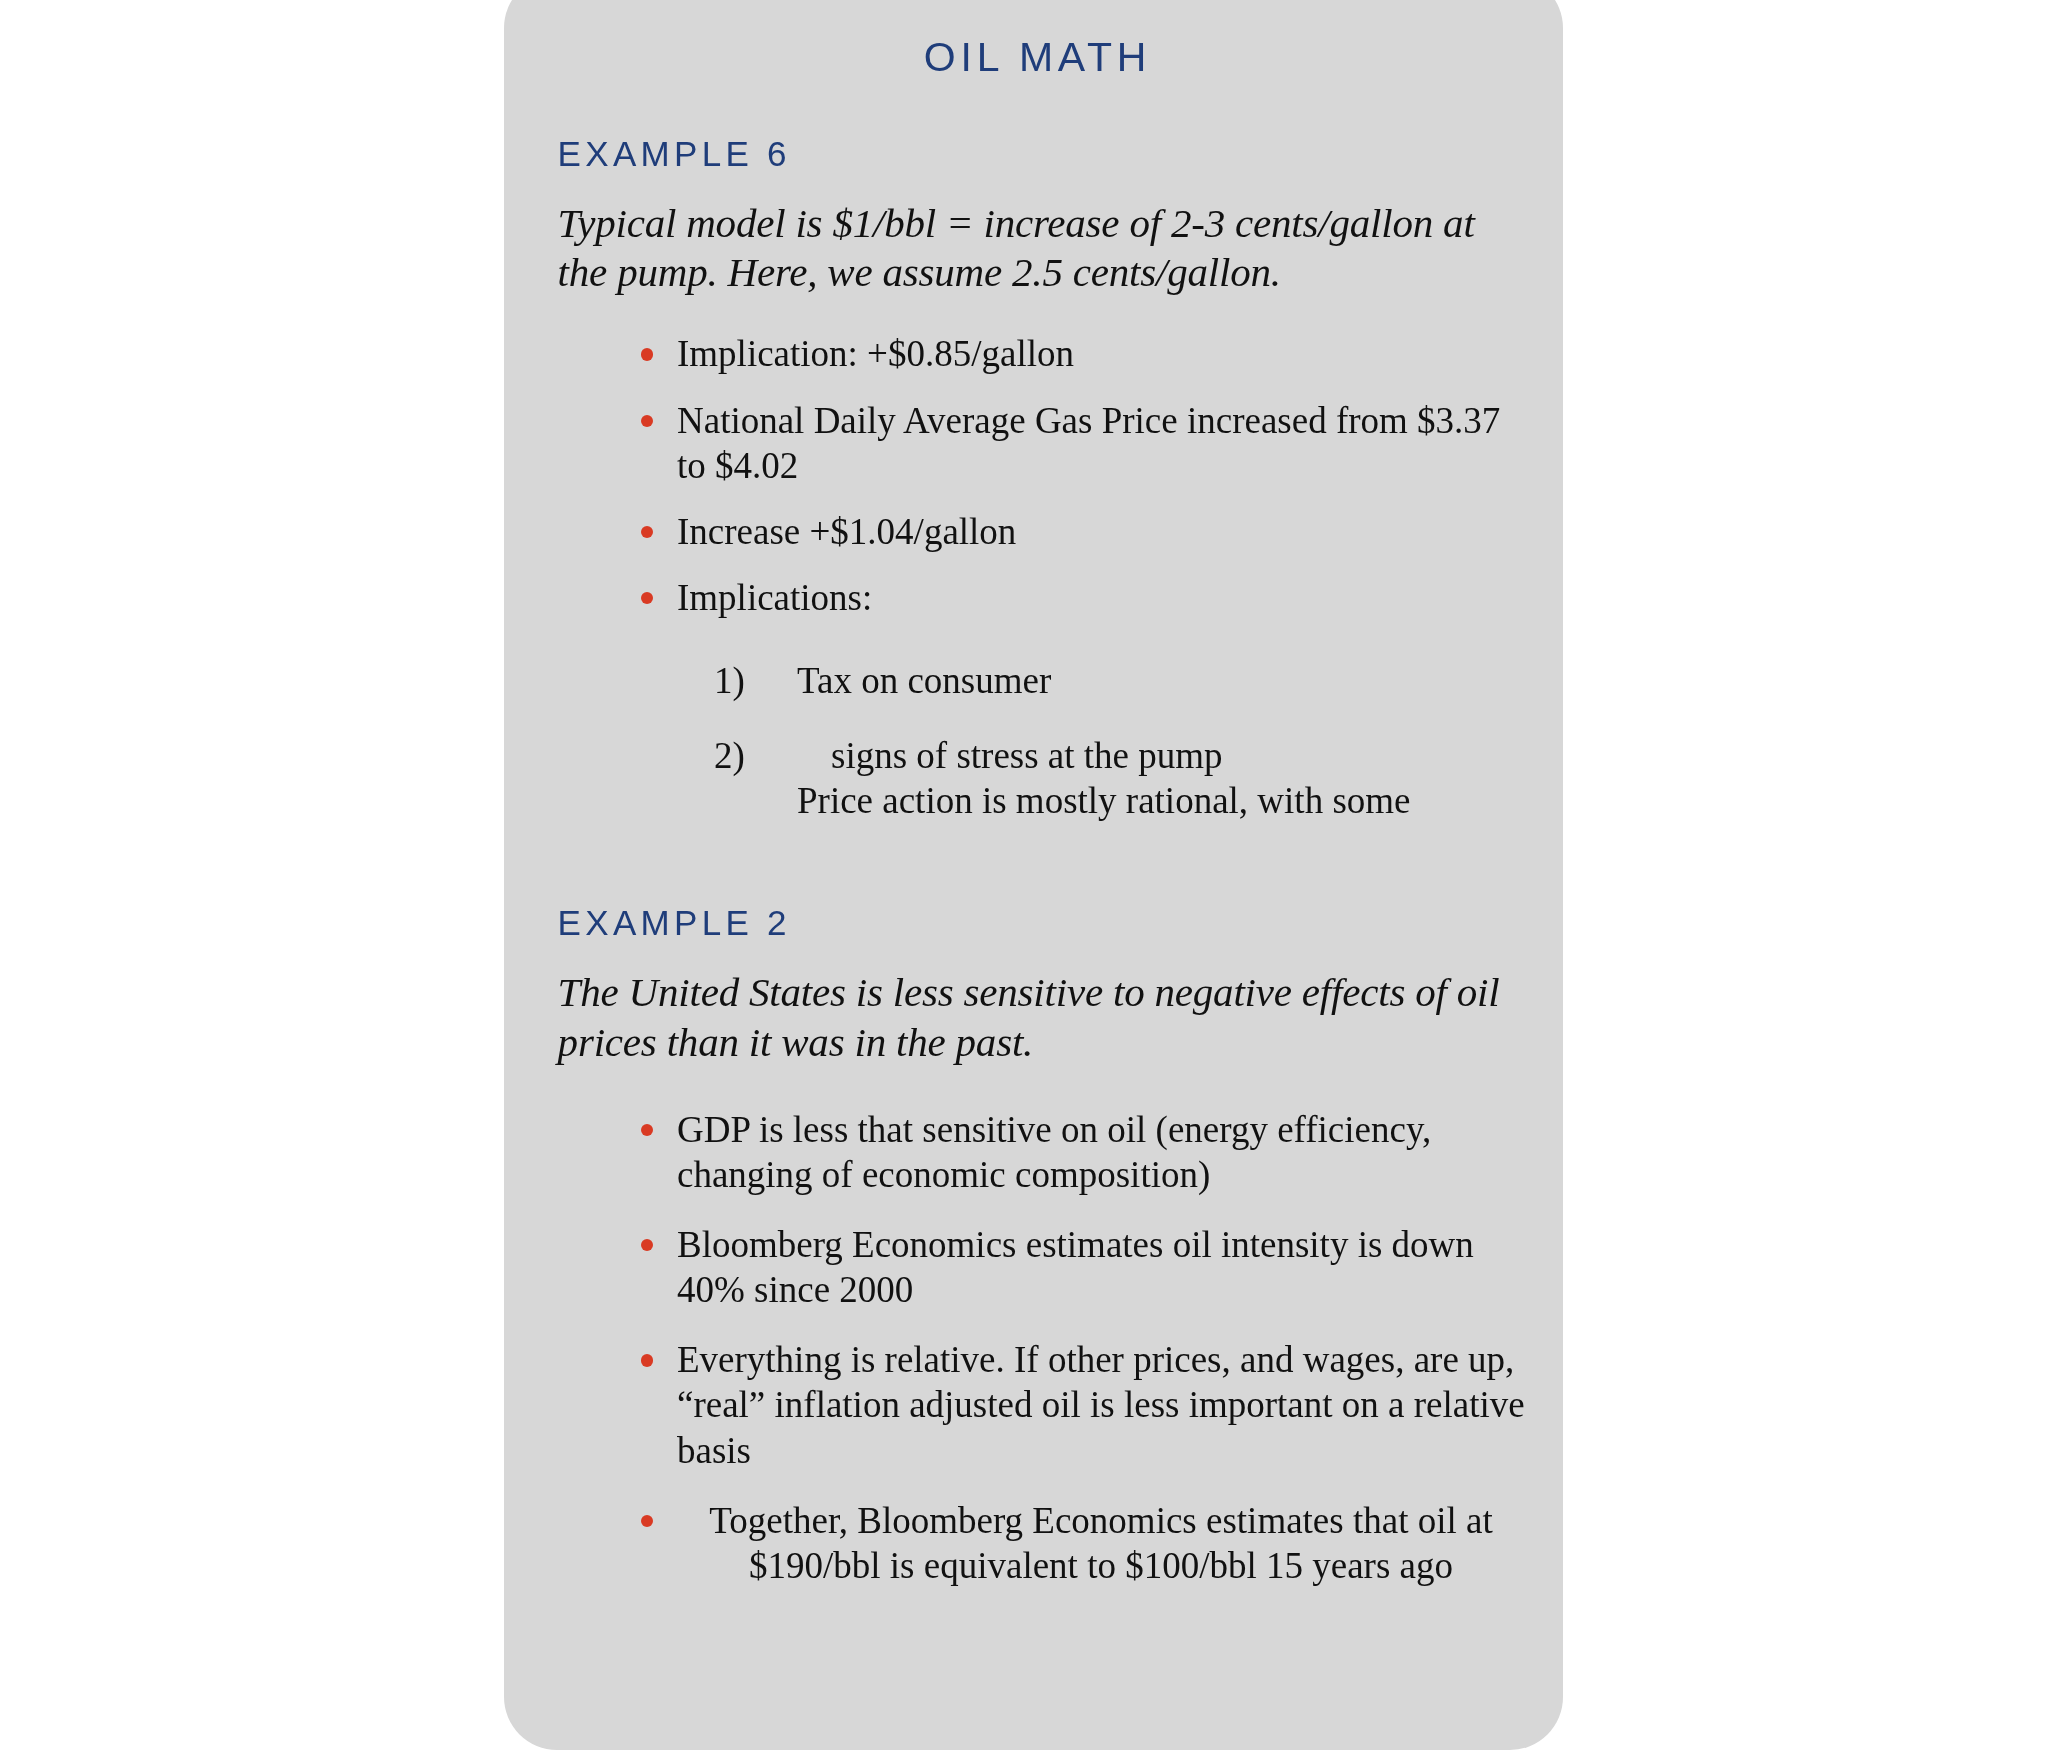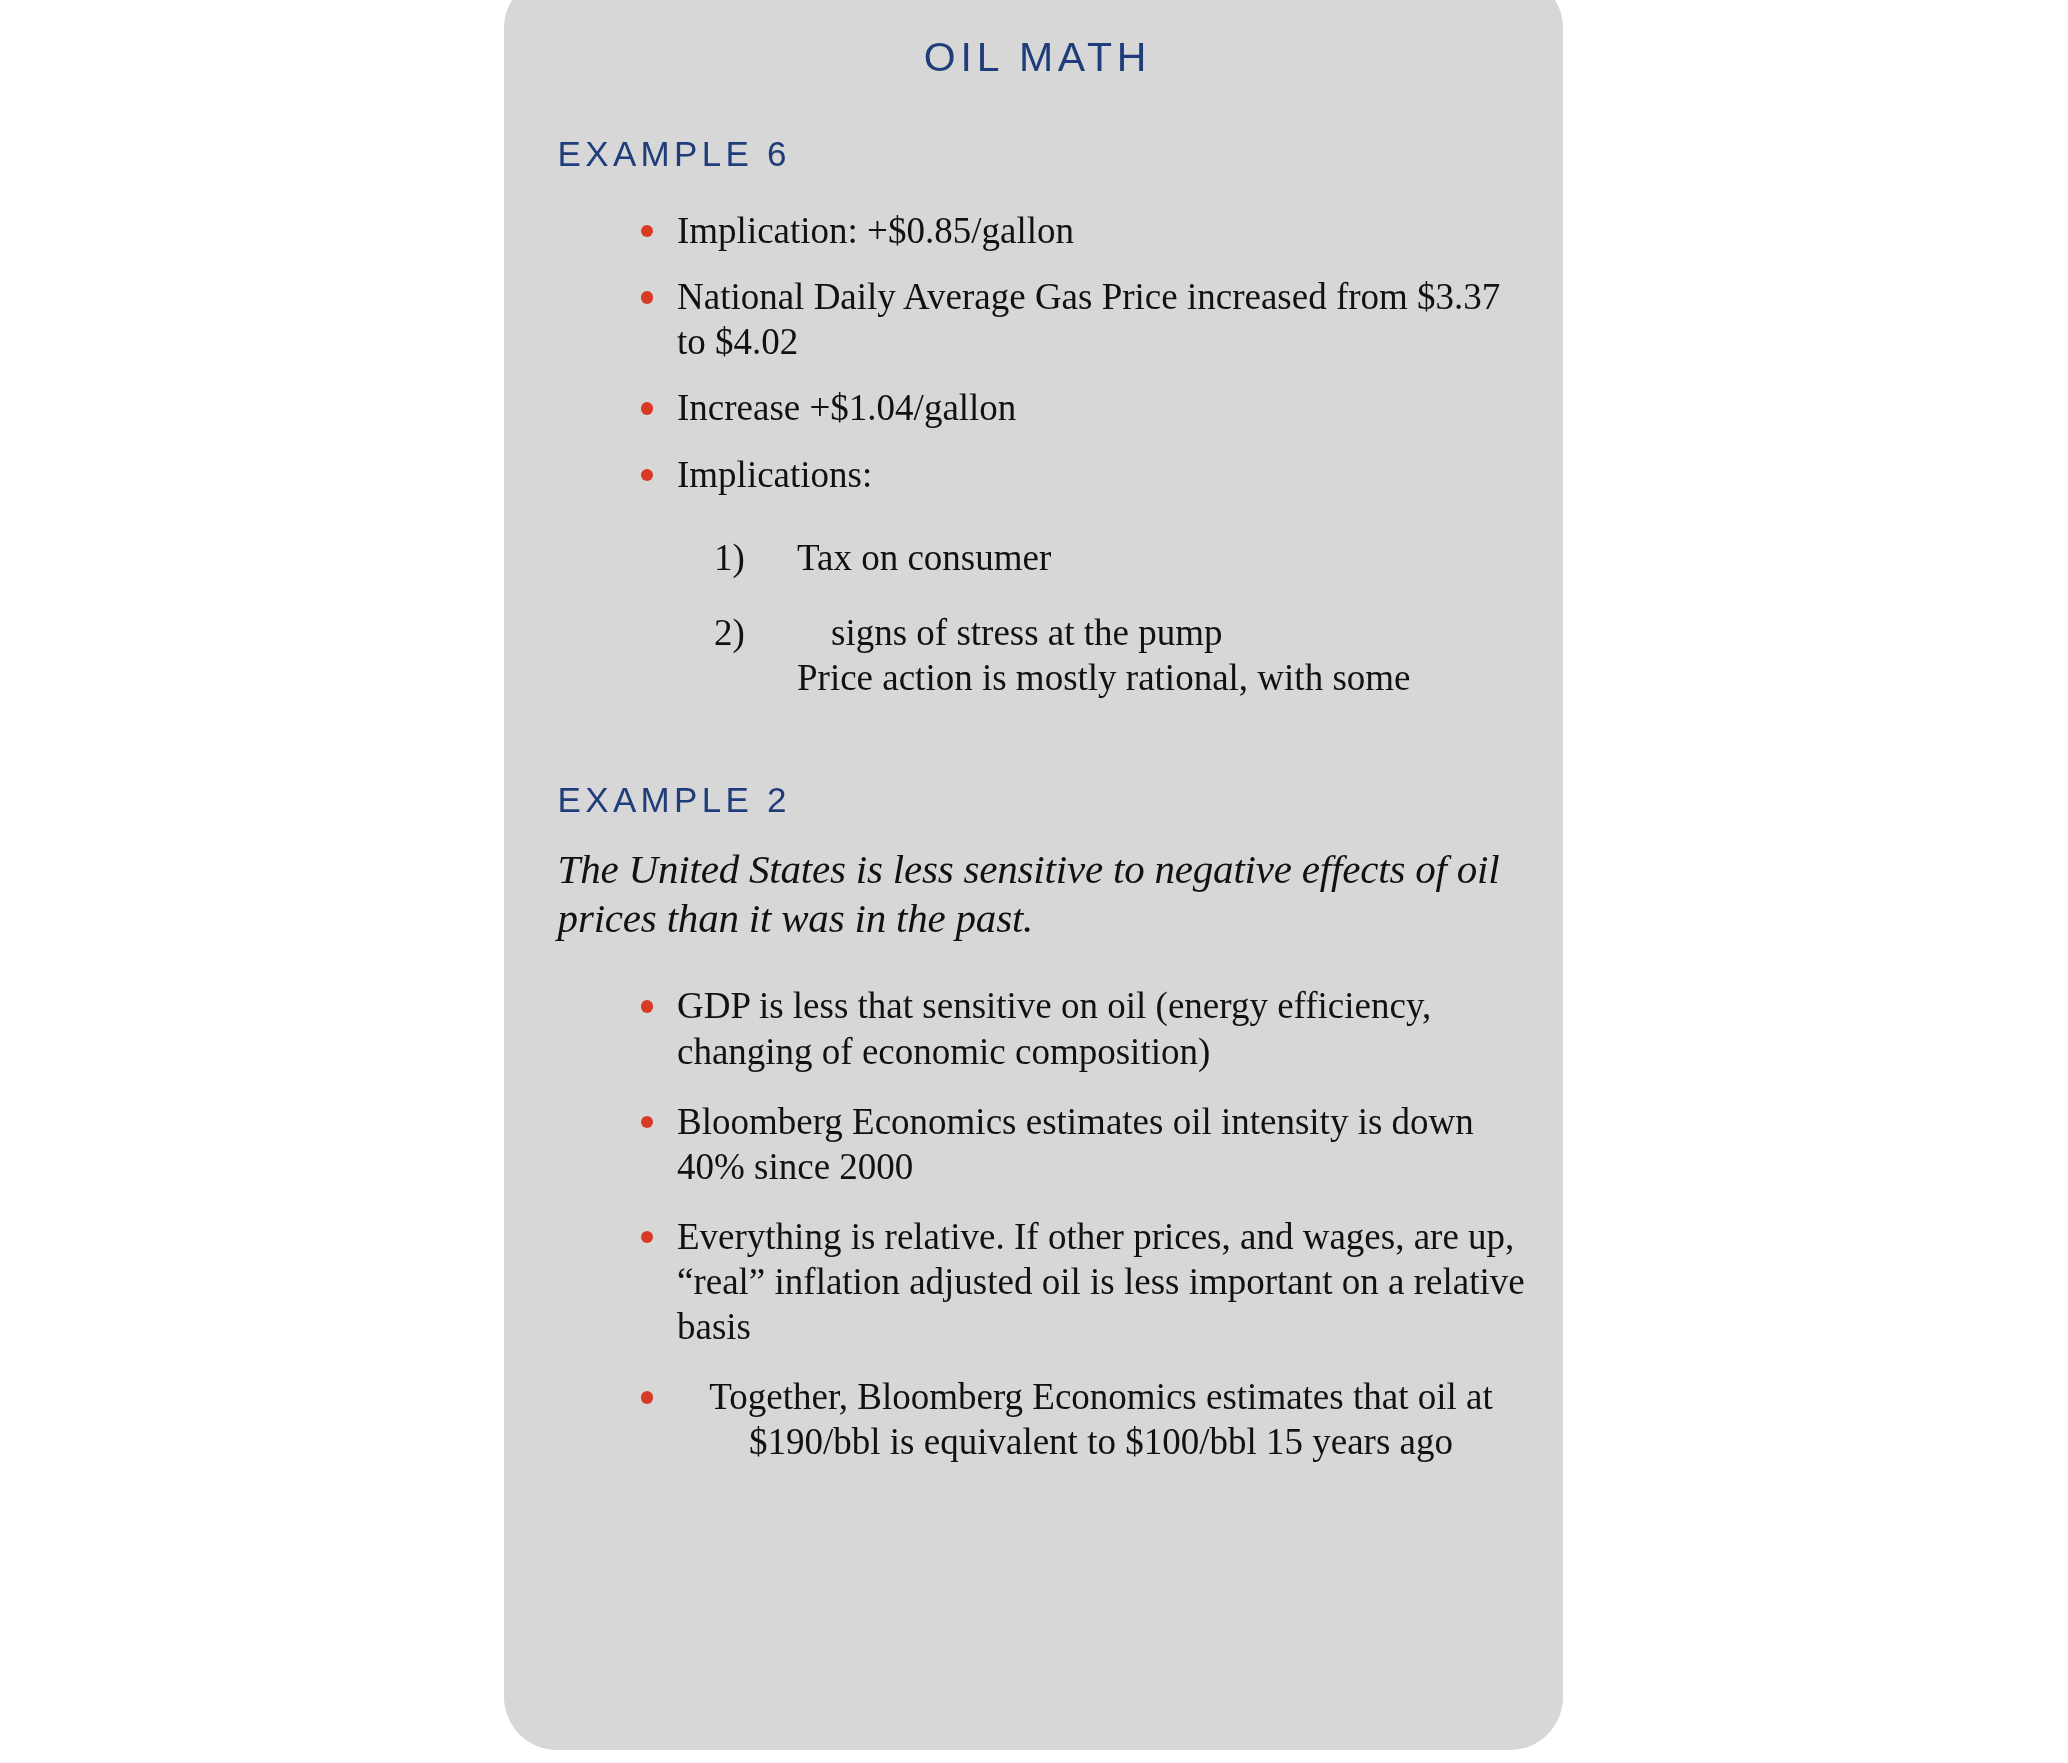--- a/index.html
+++ b/index.html
@@ -137,20 +137,21 @@
 
 <div id="slide">
 
   <div class="panel" style="background: rgb(215, 215, 215);">
     <div class="panel-inner">
 
       <div class="panel-title" style="color: rgb(31, 61, 122);">OIL MATH</div>
 
       <div class="section-head" style="color: rgb(31, 61, 122);">EXAMPLE 6</div>
 
+      <div class="lede" style="color: rgb(17, 17, 17);">Typical model is $1/bbl = increase of 2-3 cents/gallon at the pump. Here, we assume 2.5 cents/gallon.</div>
 
       <ul class="bullets">
         <li style="color: rgb(17, 17, 17);">Implication: +$0.85/gallon</li>
         <li style="color: rgb(17, 17, 17);">National Daily Average Gas Price increased from $3.37 to $4.02</li>
         <li style="color: rgb(17, 17, 17);">Increase +$1.04/gallon</li>
         <li style="color: rgb(17, 17, 17);">Implications:</li>
       </ul>
 
       <ol class="numbers">
         <li style="color: rgb(17, 17, 17);">

